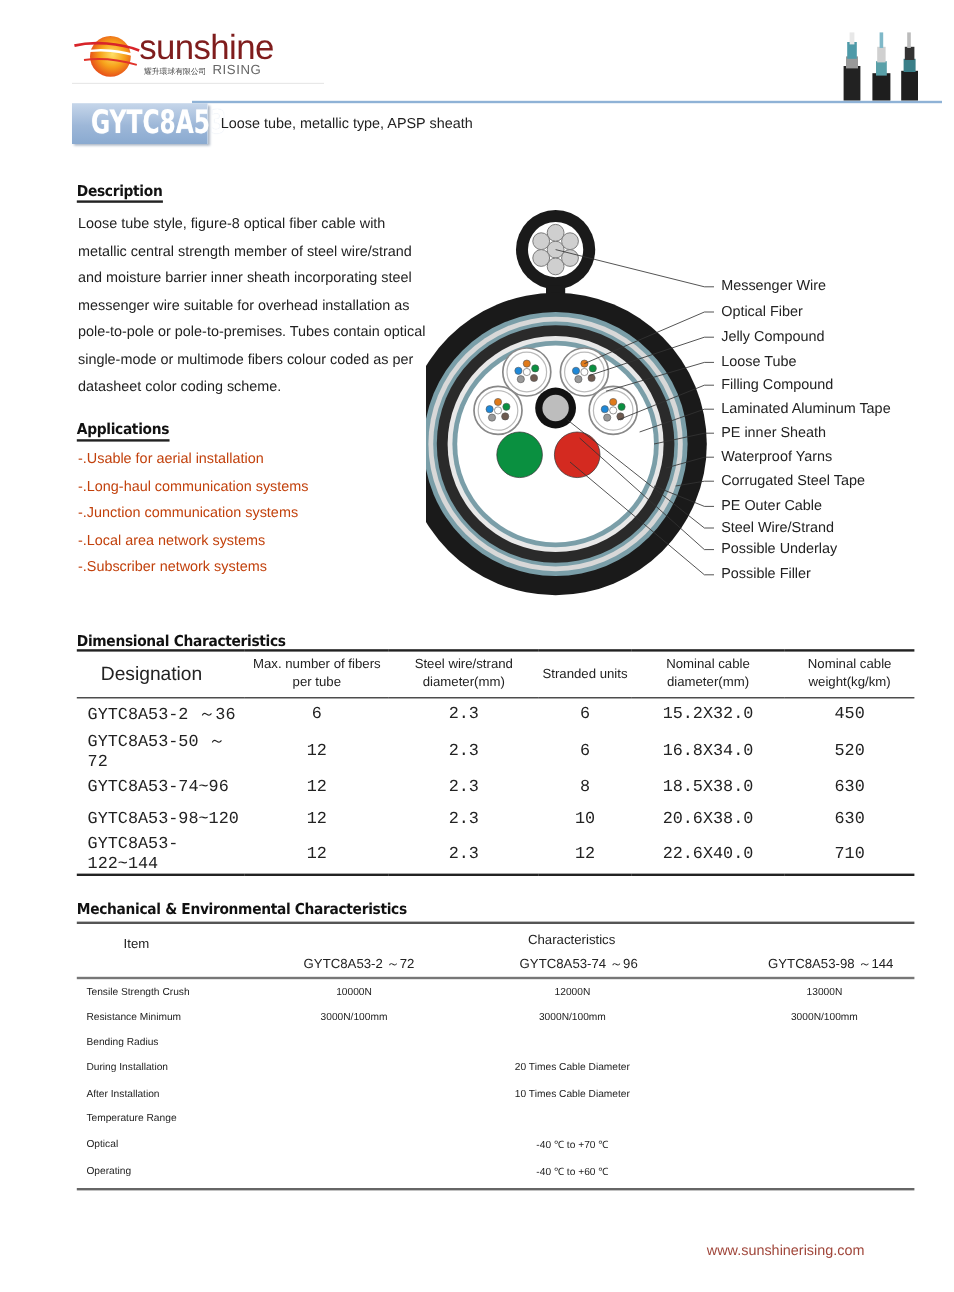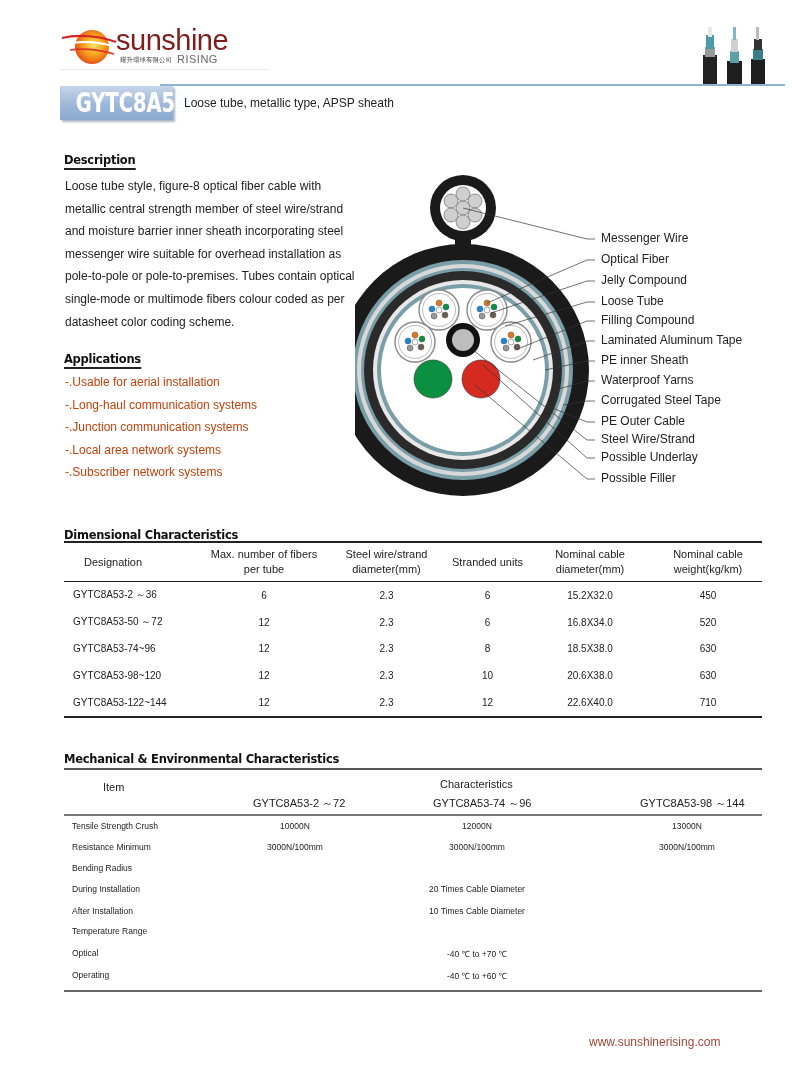--- a/index.html
+++ b/index.html
@@ -38,23 +38,23 @@
   
   .diagram { left:355px; top:160px; width:420px; height:340px; }
   .legend-label { position:absolute; left:246px; font-size:12px; color:#222; white-space:nowrap; }
 
   
   .dim-heading { left:64px; top:525px; }
   .dim-table { left:64px; top:541px; width:698px; border-collapse:collapse; }
   .dim-table th { font-weight:normal; font-size:11px; color:#222; padding:0; height:38px; line-height:15px; text-align:center; }
   .dim-table thead tr { border-top:2px solid #222; border-bottom:1.5px solid #222; }
   .dim-table tbody tr:last-child { border-bottom:2px solid #222; }
-  .dim-table td { font-size:10px; color:#222; height:26.8px; text-align:center; padding:0; }
+  .dim-table td { font-size:14px; color:#222; height:26.8px; text-align:center; padding:0;font-family:Liberation Mono, monospace; }
   .dim-table td.first, .dim-table th.first { text-align:left; padding-left:9px; }
-  .dim-table th.first { padding-left:20px; font-size:11px; }
+  .dim-table th.first { padding-left:20px; font-size:16px; }
 
   
   .mech-heading { left:64px; top:749px; }
   .mech-top-rule { left:64px; top:768px; width:698px; height:2px; background:#555; }
   .mech-mid-rule { left:64px; top:814px; width:698px; height:2px; background:#777; }
   .mech-bot-rule { left:64px; top:990px; width:698px; height:2px; background:#666; }
   .mech-h { font-size:11px; color:#222; white-space:nowrap; }
   .mech-label { left:72px; font-size:8.5px; color:#222; white-space:nowrap; }
   .mech-val { font-size:8.5px; color:#222; white-space:nowrap; transform:translateX(-50%); }
 

